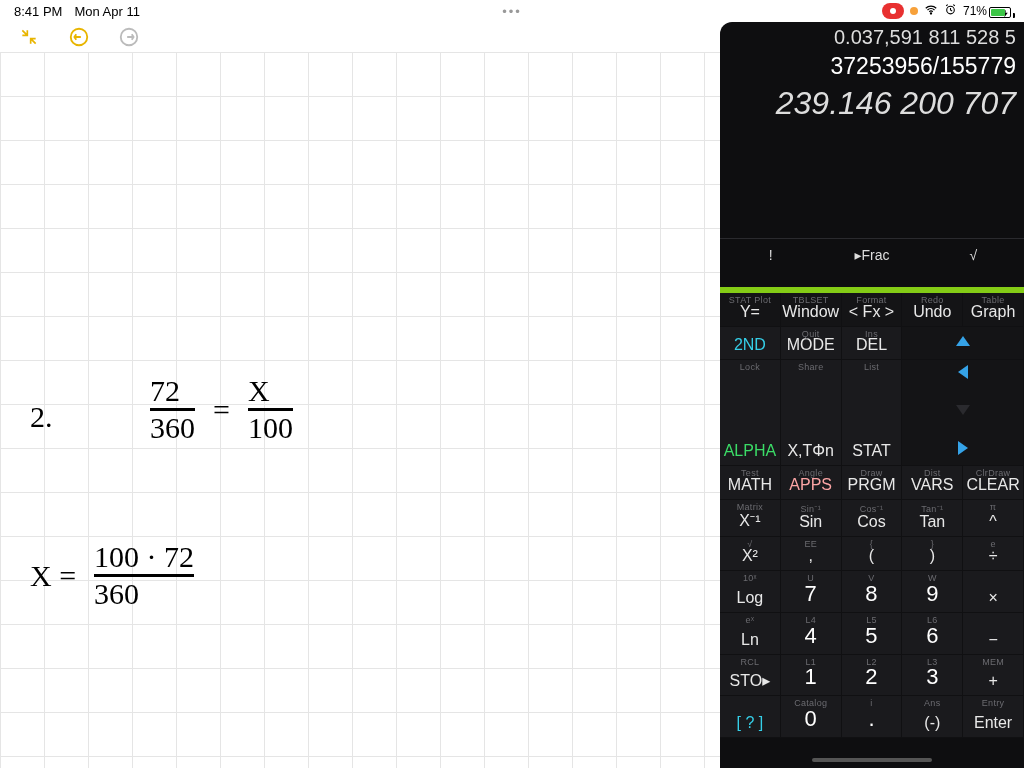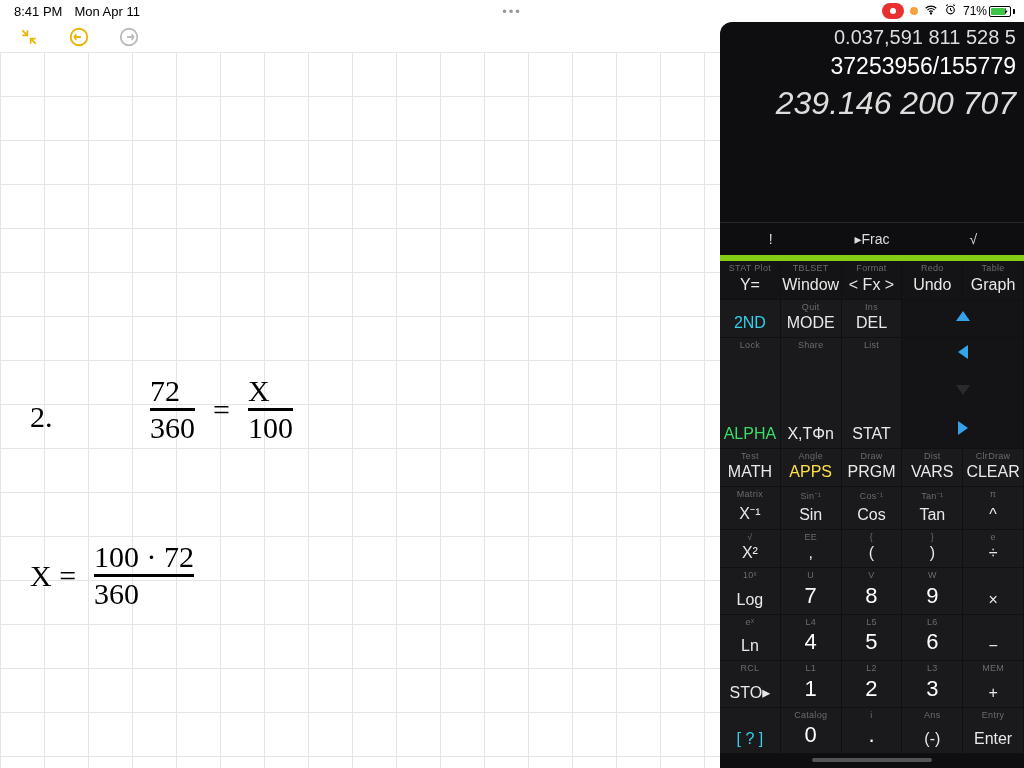--- a/index.html
+++ b/index.html
@@ -22,21 +22,21 @@
   font-size: 13px;
   font-weight: 500;
   color: #000;
   background: #fff;
 }
 .status-left { display: flex; gap: 12px; }
 .status-right { display: flex; gap: 6px; align-items: center; }
 .status-dots { color: #999; letter-spacing: 2px; position: absolute; left: 50%; transform: translateX(-50%); }
 .rec-pill { background: #e83030; color:#fff; border-radius: 10px; padding: 0 8px; height: 16px; display:inline-flex; align-items:center; }
 .rec-dot { width: 6px; height: 6px; border-radius:50%; background:#fff; }
-.battery { display:inline-flex; align-items:center; gap:2px; font-size:12px; }
+.battery { display:inline-flex; align-items:flex-end; gap:2px; font-size:12px; }
 .battery-body { width:22px; height:11px; border:1px solid #000; border-radius:2px; position:relative; }
 .battery-fill { position:absolute; left:1px; top:1px; bottom:1px; width:70%; background:#3cc647; border-radius:1px; }
 .battery-cap { width:2px; height:5px; background:#000; border-radius:0 1px 1px 0; }
 .orange-dot { width:8px; height:8px; border-radius:50%; background:#f7a13a; }
 
 
 .notes-toolbar {
   height: 30px;
   display:flex;
   gap: 28px;
@@ -78,20 +78,21 @@
   position:absolute;
   top:22px; right:0;
   width: 304px;
   height: 746px;
   background:#0e0e10;
   border-radius: 12px 0 0 0;
   color:#eee;
   display:flex;
   flex-direction:column;
   font-family: "Helvetica Neue", sans-serif;
+  gap: 16px;
 }
 .calc-display {
   text-align:right;
   padding: 2px 8px 0 8px;
   font-size: 20px;
   font-weight:300;
   color:#ddd;
   line-height:1.35;
   height: 200px;
 }
@@ -138,21 +139,21 @@
   color:#6b6b70;
   letter-spacing:0.3px;
 }
 .key .main {
   font-size:16px;
   color:#e8e8e8;
 }
 .key.num .main { font-size:22px; font-weight:300; color:#fff; }
 .key.cyan .main { color:#35cfe8; }
 .key.green .main { color:#3bdc67; }
-.key.purple .main { color:#fde047; }
+.key.purple .main { color:#fca5a5; }
 .calc .home-bar {
   width:120px; height:4px; background:#555; border-radius:2px;
   margin: 4px auto 6px;
 }
 
 
 .dpad-up, .dpad-down, .dpad-left, .dpad-right {
   width:0; height:0;
 }
 .dpad-up { border-left:7px solid transparent; border-right:7px solid transparent; border-bottom:10px solid #35a3e8; }

